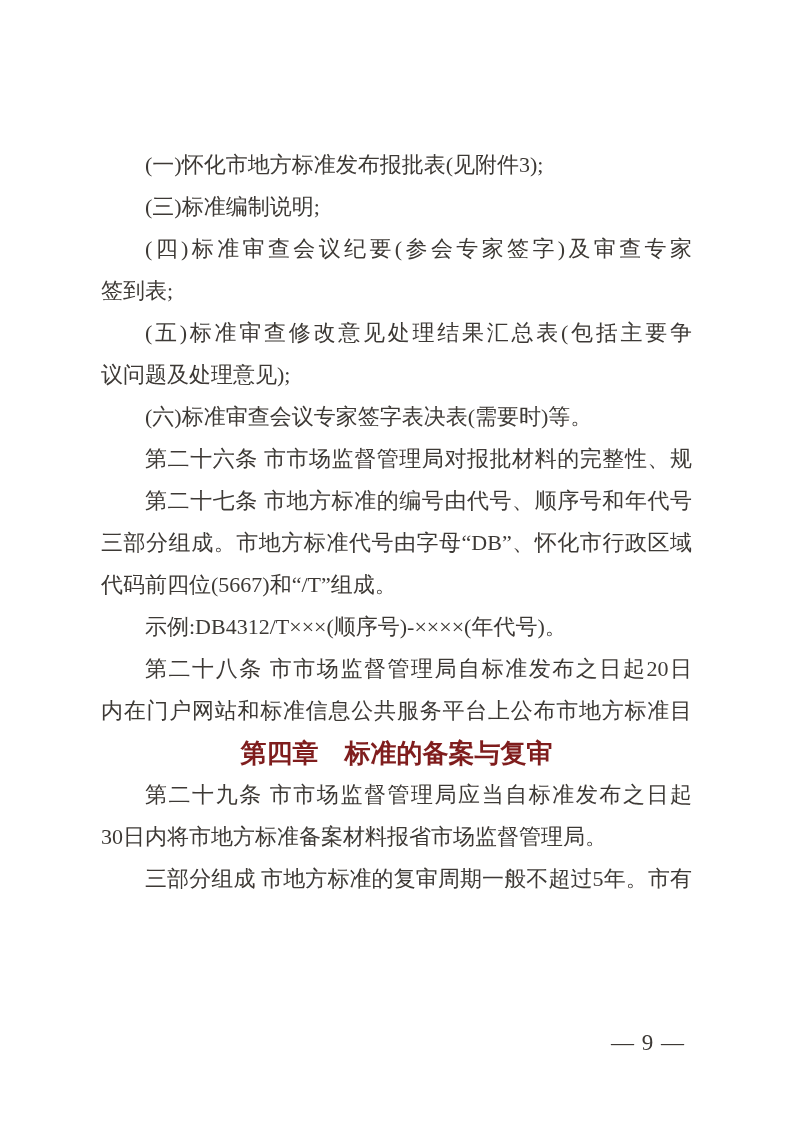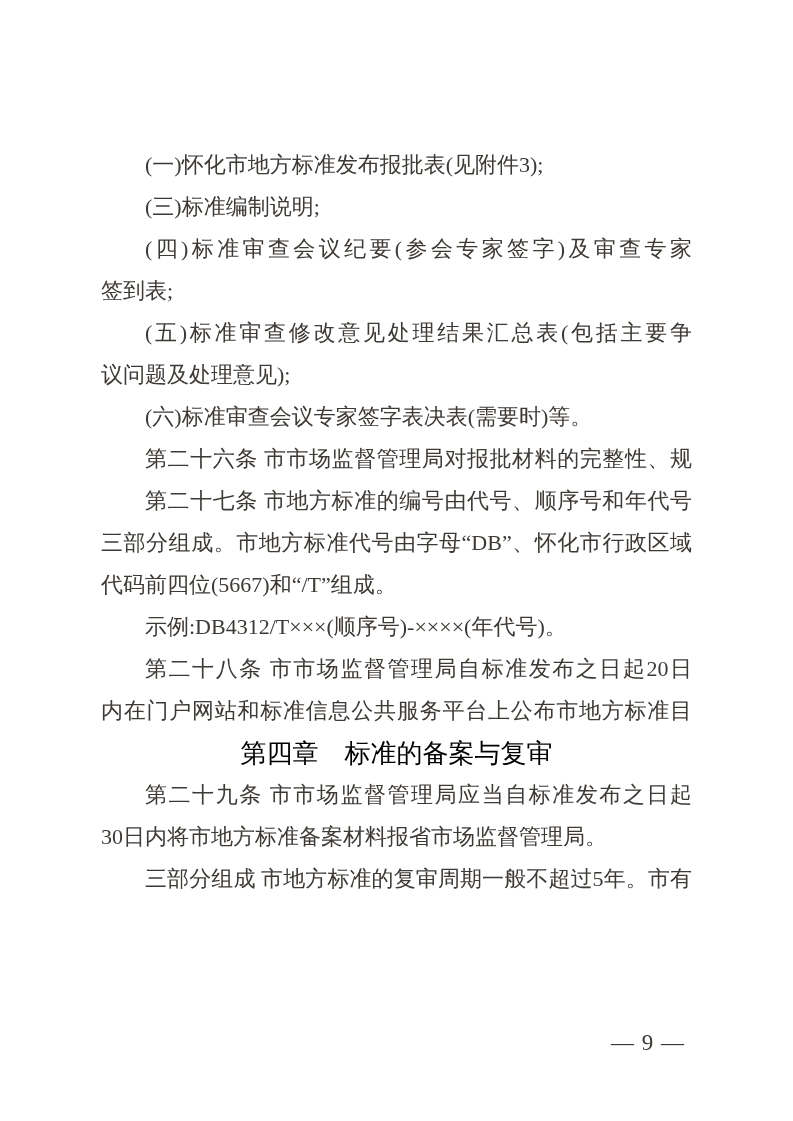--- a/index.html
+++ b/index.html
@@ -35,23 +35,23 @@
     white-space: normal;
     text-align: justify;
     text-align-last: justify;
   }
   
   .line.indent {
     padding-left: 44px;
   }
   .line.heading {
     font-family: "DejaVu Sans", "Liberation Sans", sans-serif;
-    font-weight: 400;
+    font-weight: 700;
     font-size: 26px;
-    color: #000000;
+    color: #7f1d1d;
     text-align: center;
     text-align-last: center;
     white-space: nowrap;
   }
   .page-number {
     position: absolute;
     top: 1028px;
     right: 108px;
     font-size: 23px;
     line-height: 30px;

